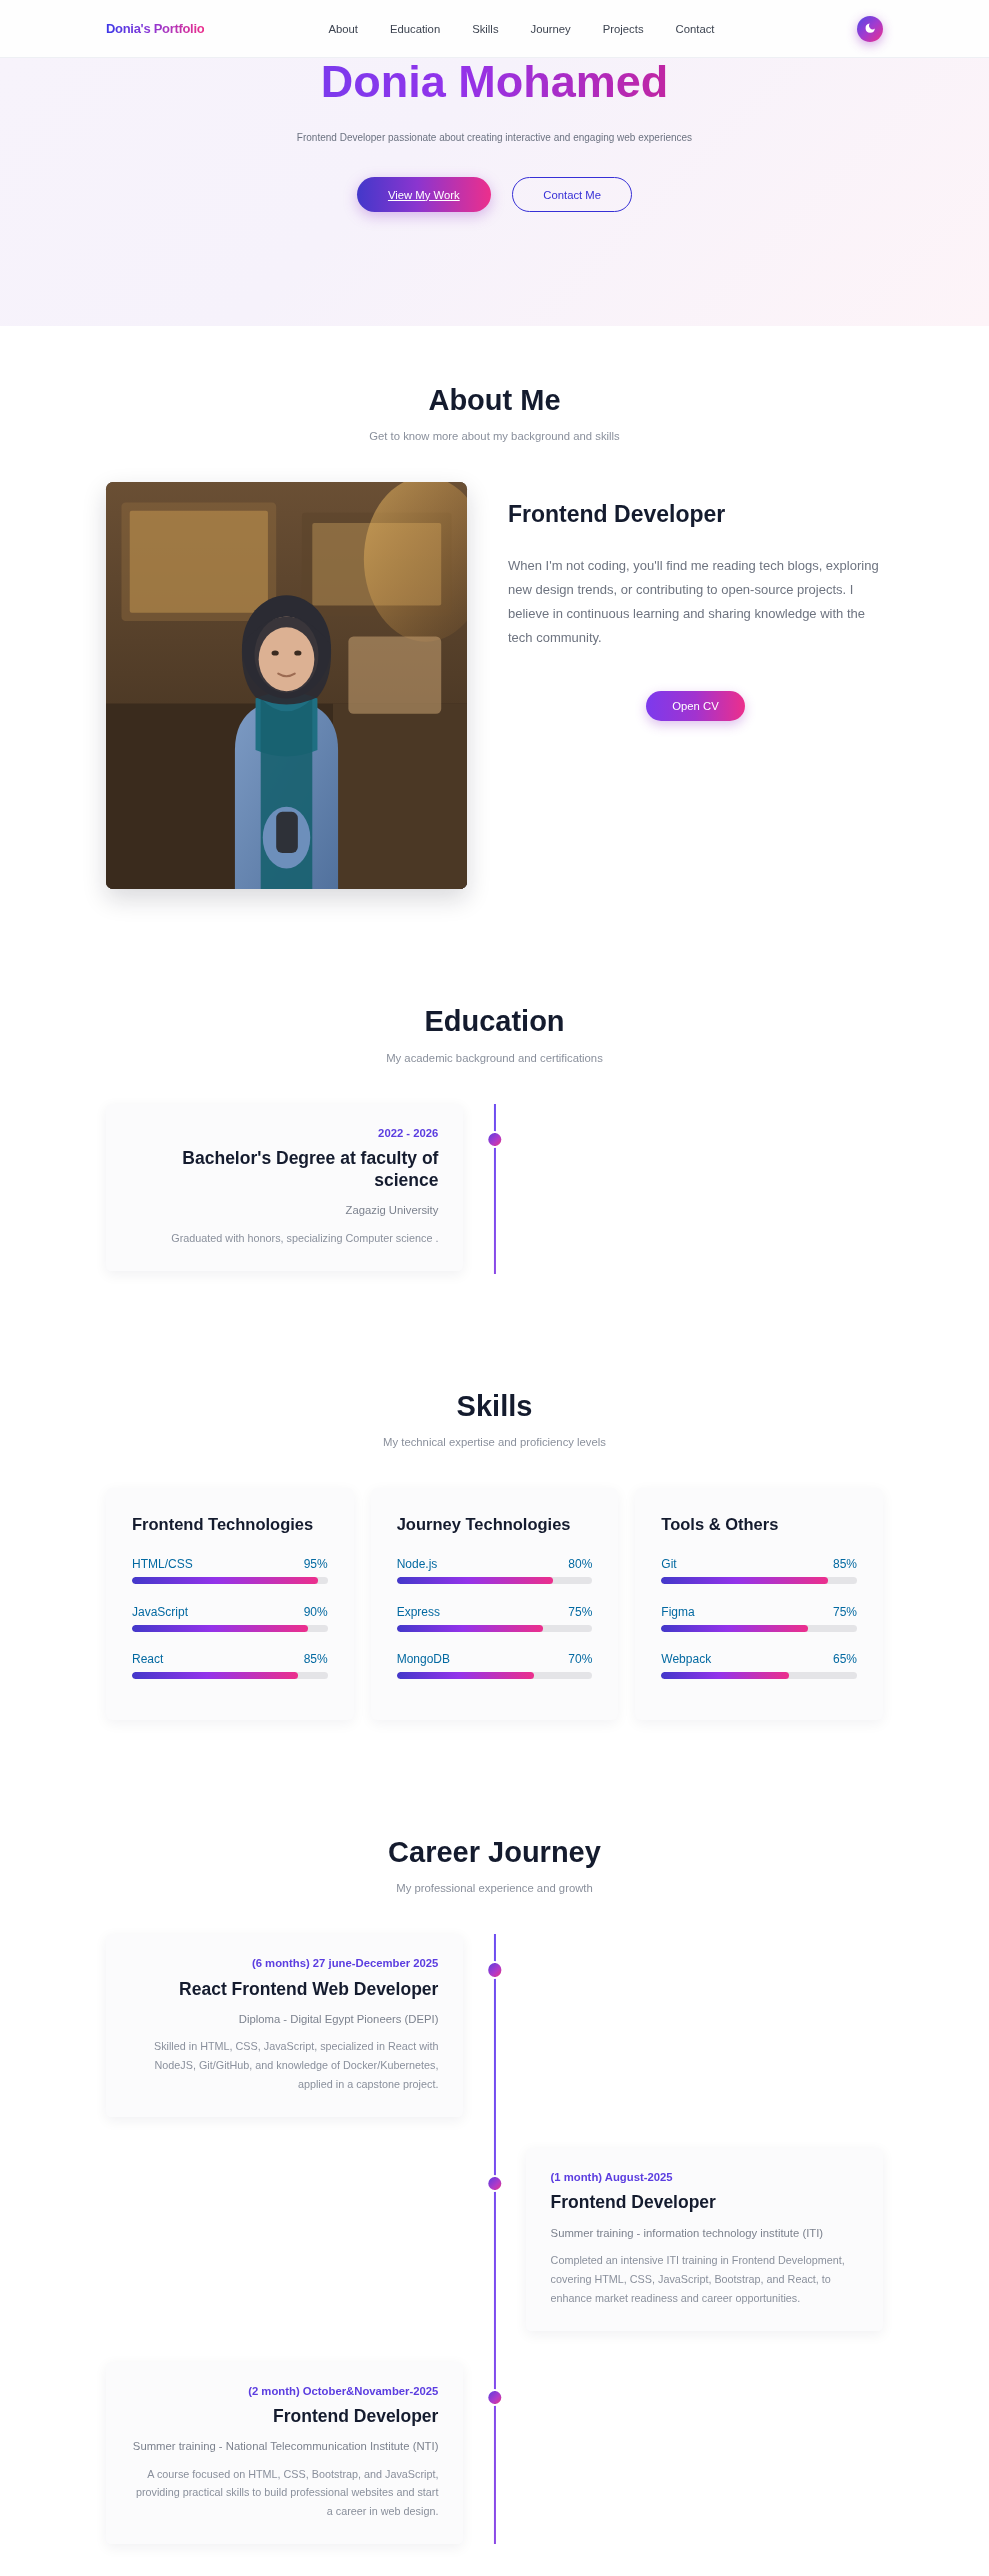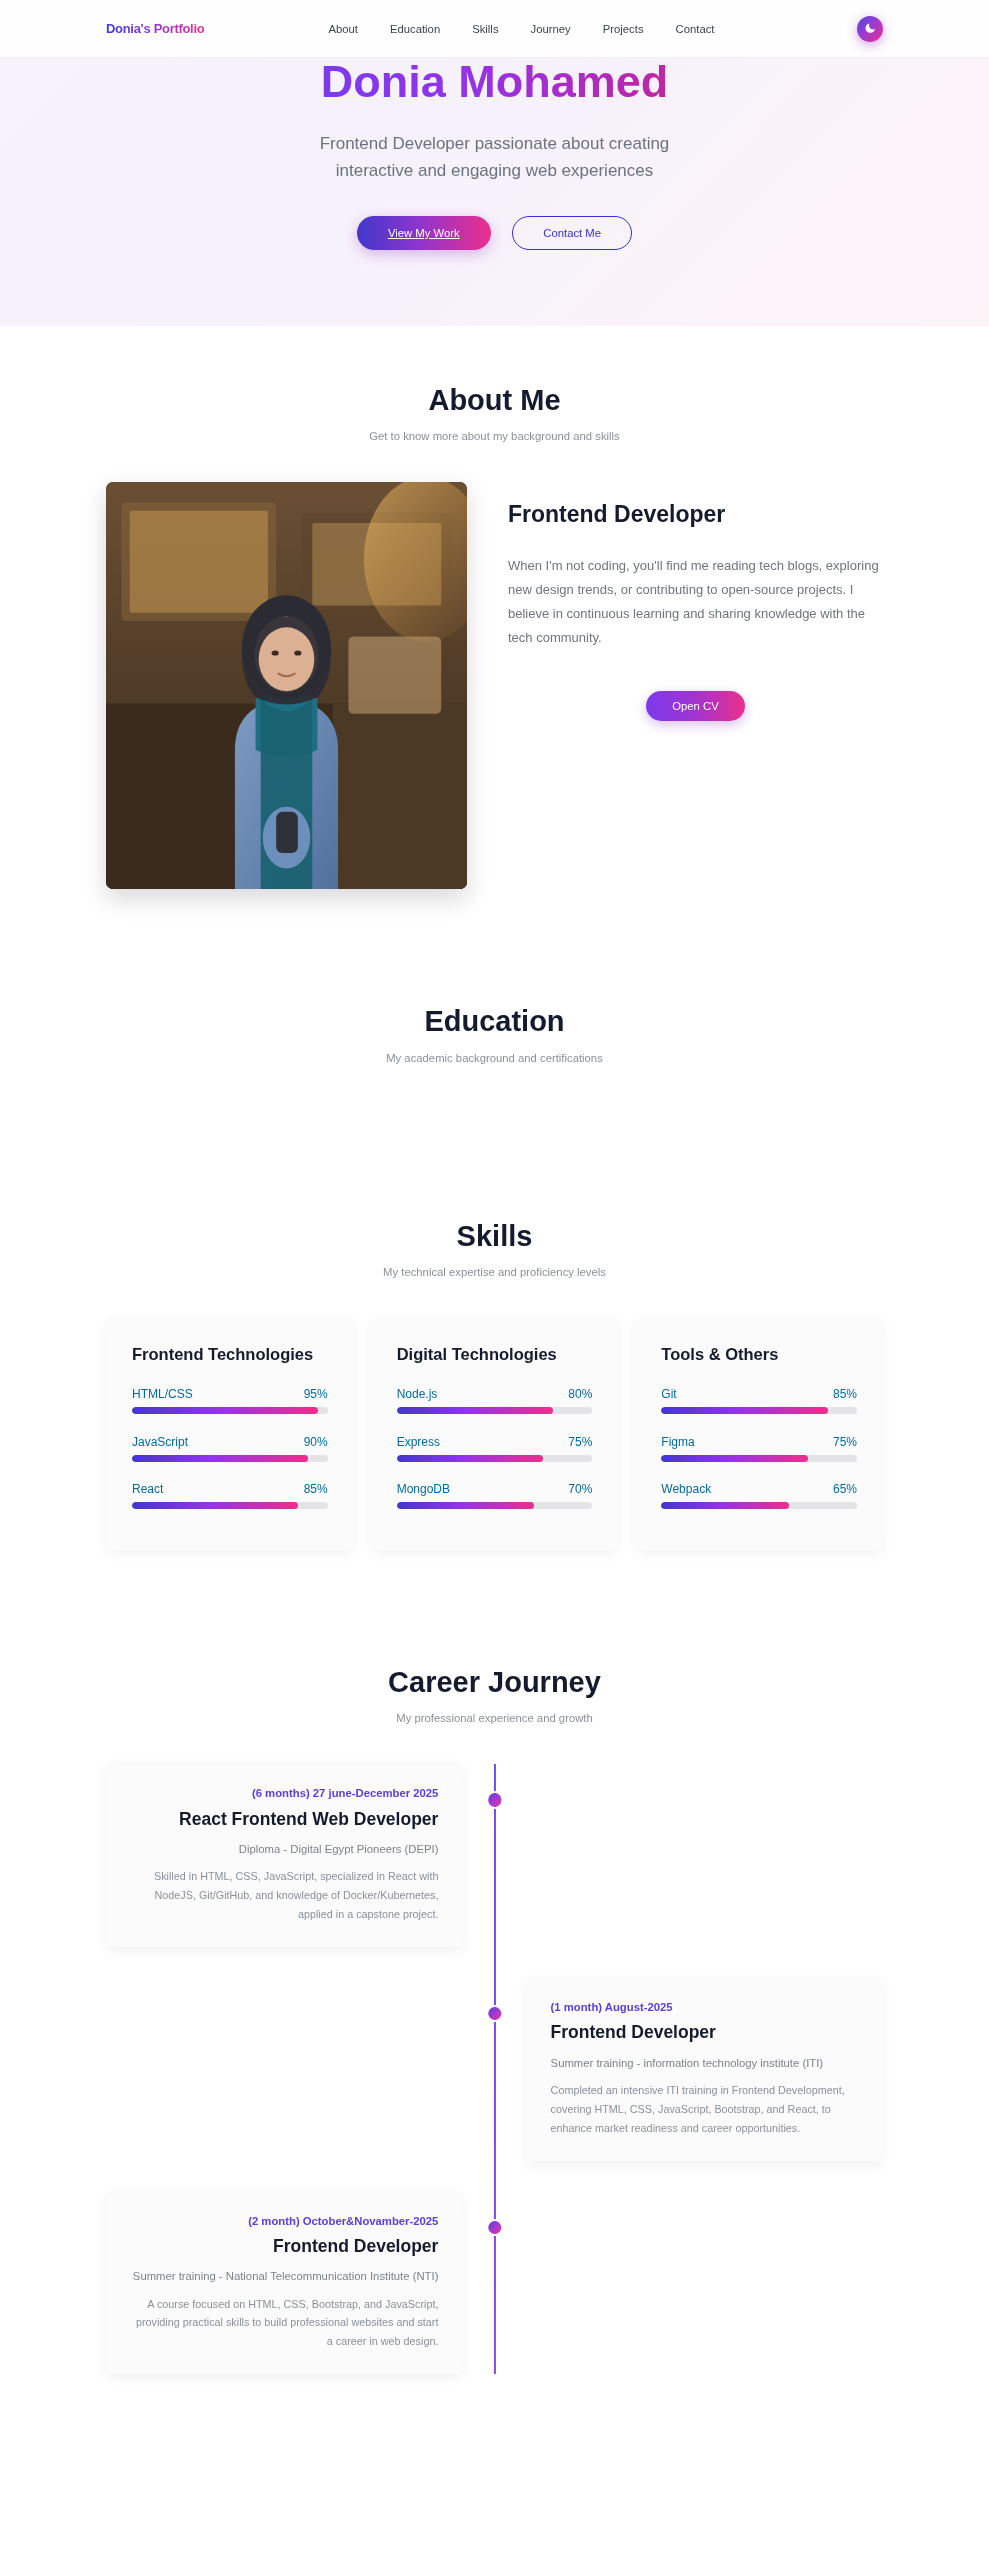--- a/index.html
+++ b/index.html
@@ -48,21 +48,21 @@
     display:flex; flex-direction:column; align-items:center; 
     text-align:center;
   }
   .hero h1 {
     font-size:45px; font-weight:bold; line-height:1.05;
     background:linear-gradient(90deg,#7c3aed 0%,#9333ea 40%,#c026a3 100%);
     -webkit-background-clip:text; background-clip:text; color:transparent;
     margin-bottom:25px;
   }
   .hero p {
-    font-size:17px; color:#6b7280; font-weight:300;
+    font-size:10px; color:#6b7280; font-weight:300;
     max-width:412px; line-height:1.6; margin-bottom:31px;
   }
   .hero-btns { display:flex; gap:21.6px; }
   .btn-primary {
     background:linear-gradient(90deg,#4338ca 0%,#8b35cf 45%,#ec2f8c 100%);
     color:#fff; font-size:11.3px; font-weight:400;
     padding:10.3px 31px; border:none; border-radius:20.6px; cursor:pointer;
     box-shadow:0 4.1px 13.4px rgba(150,60,200,.35);
     text-decoration:underline;
   }
@@ -237,20 +237,32 @@
         </div>
       </div>
     </div>
   </section>
 
   <section class="section">
     <div class="section-head">
       <h2>Education</h2>
       <div class="sub">My academic background and certifications</div>
     </div>
+    <div class="timeline" style="min-height:170px;">
+      <div class="tl-line"></div>
+      <div class="tl-row left">
+        <div class="tl-card">
+          <div class="tl-date">2022 - 2026</div>
+          <div class="tl-title">Bachelor's Degree at faculty of science</div>
+          <div class="tl-org">Zagazig University</div>
+          <div class="tl-desc">Graduated with honors, specializing Computer science .</div>
+        </div>
+        <span class="tl-dot"></span>
+      </div>
+    </div>
   </section>
 
   <section class="section">
     <div class="section-head">
       <h2>Skills</h2>
       <div class="sub">My technical expertise and proficiency levels</div>
     </div>
     <div class="skills-grid">
 
       <div class="skill-card">
@@ -278,21 +290,21 @@
             <span>React</span>
             <span>85%</span>
           </div>
           <div class="skill-bar">
             <div class="skill-fill" style="width: 85%;"></div>
           </div>
         </div>
       </div>
 
       <div class="skill-card">
-        <h3>Digital Technologies</h3>
+        <h3>Journey Technologies</h3>
         <div class="skill-row">
           <div class="skill-top">
             <span>Node.js</span>
             <span>80%</span>
           </div>
           <div class="skill-bar">
             <div class="skill-fill" style="width: 80%;"></div>
           </div>
         </div>
         <div class="skill-row">

